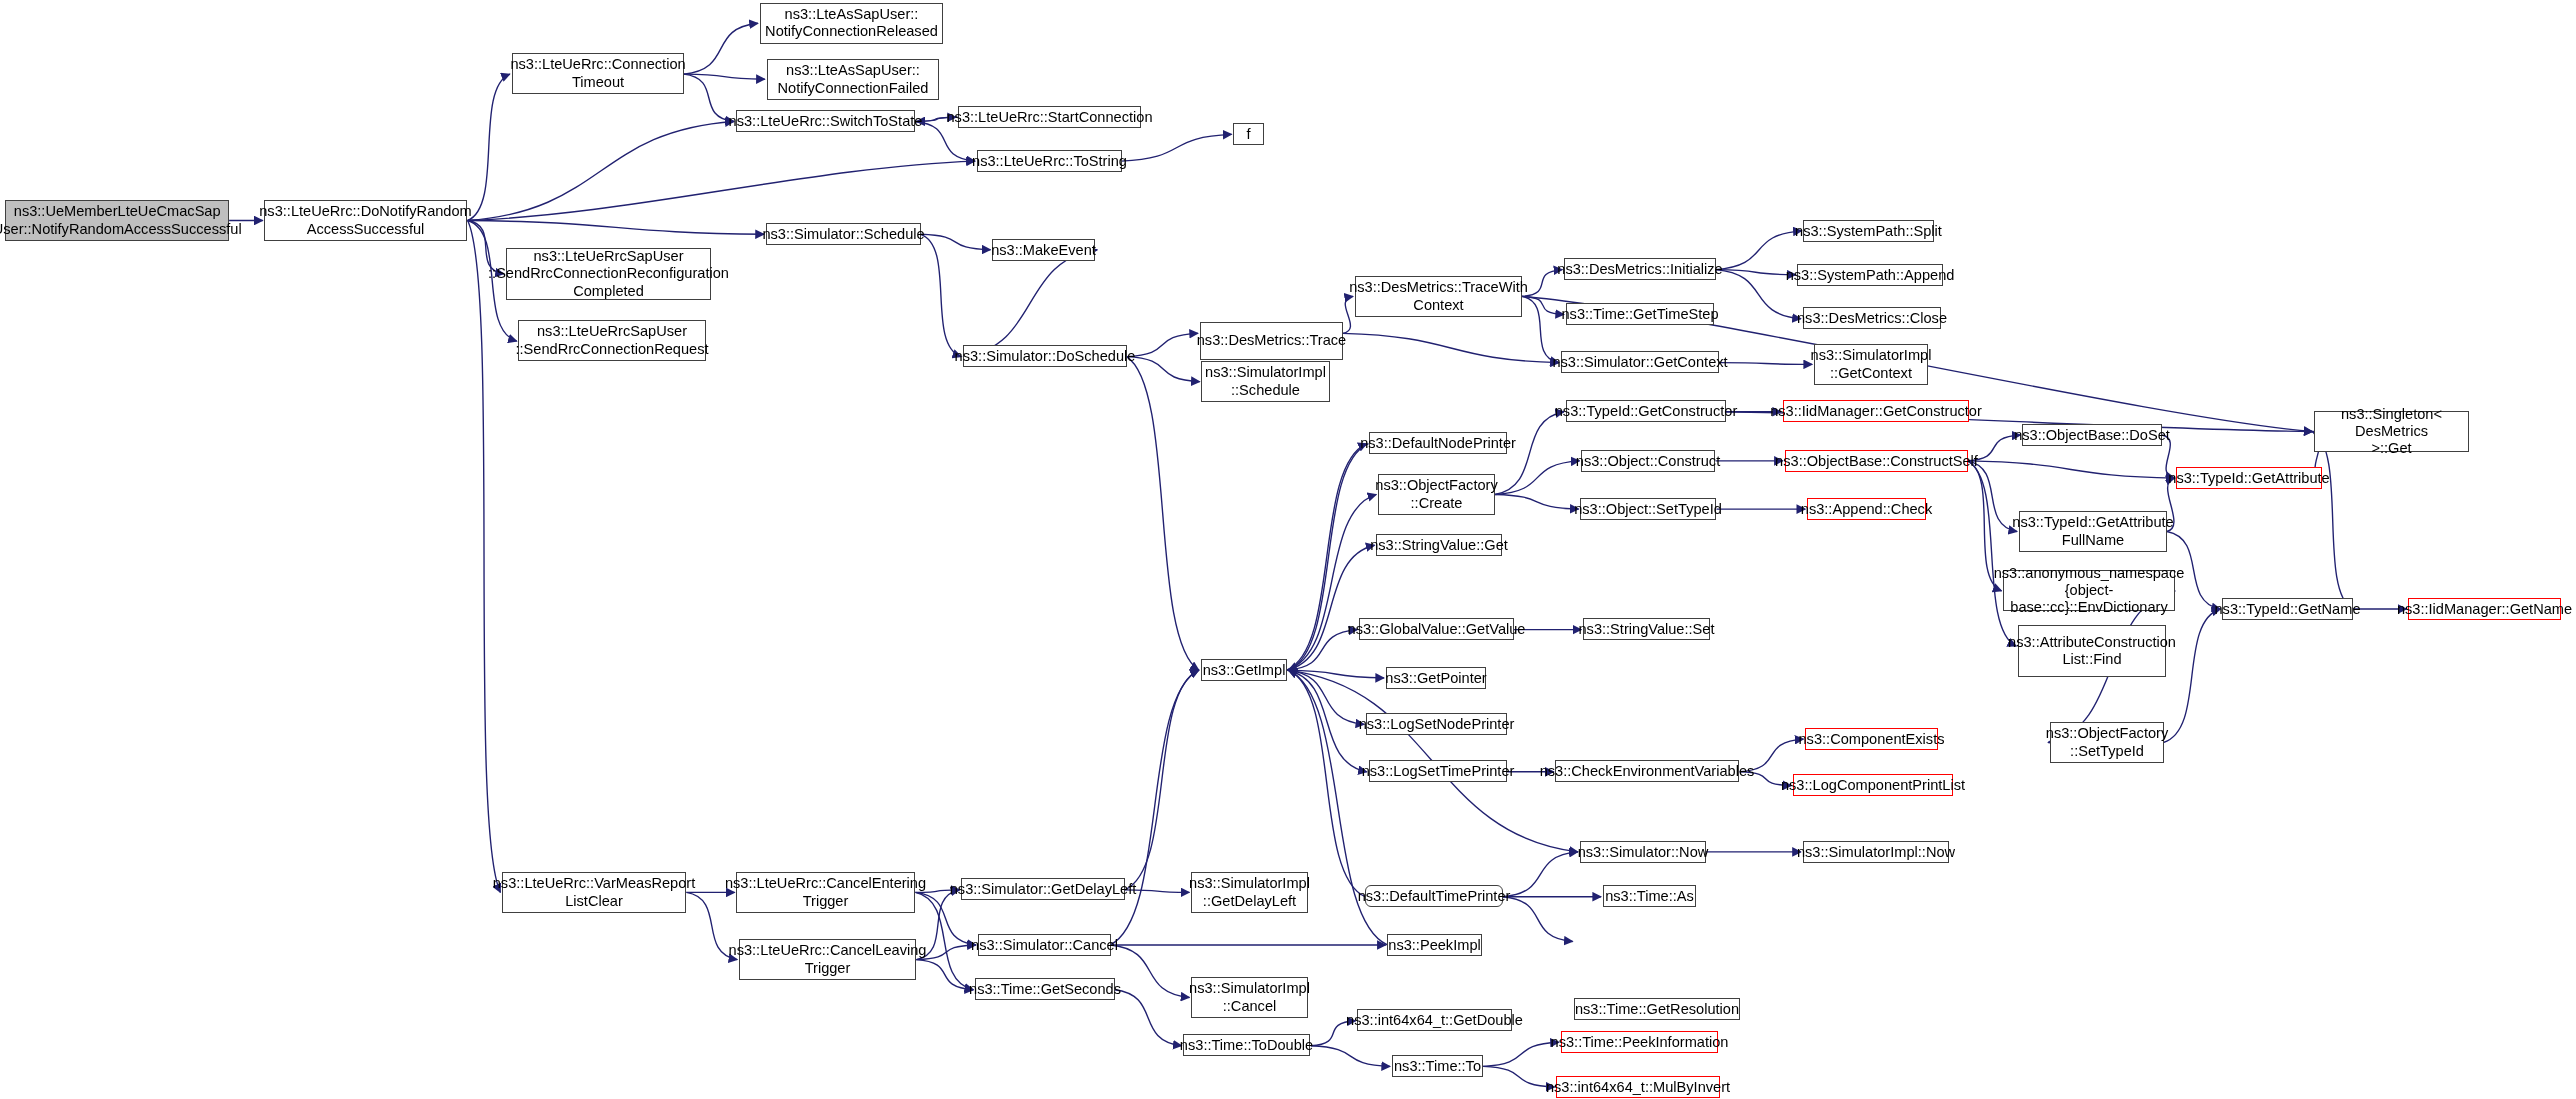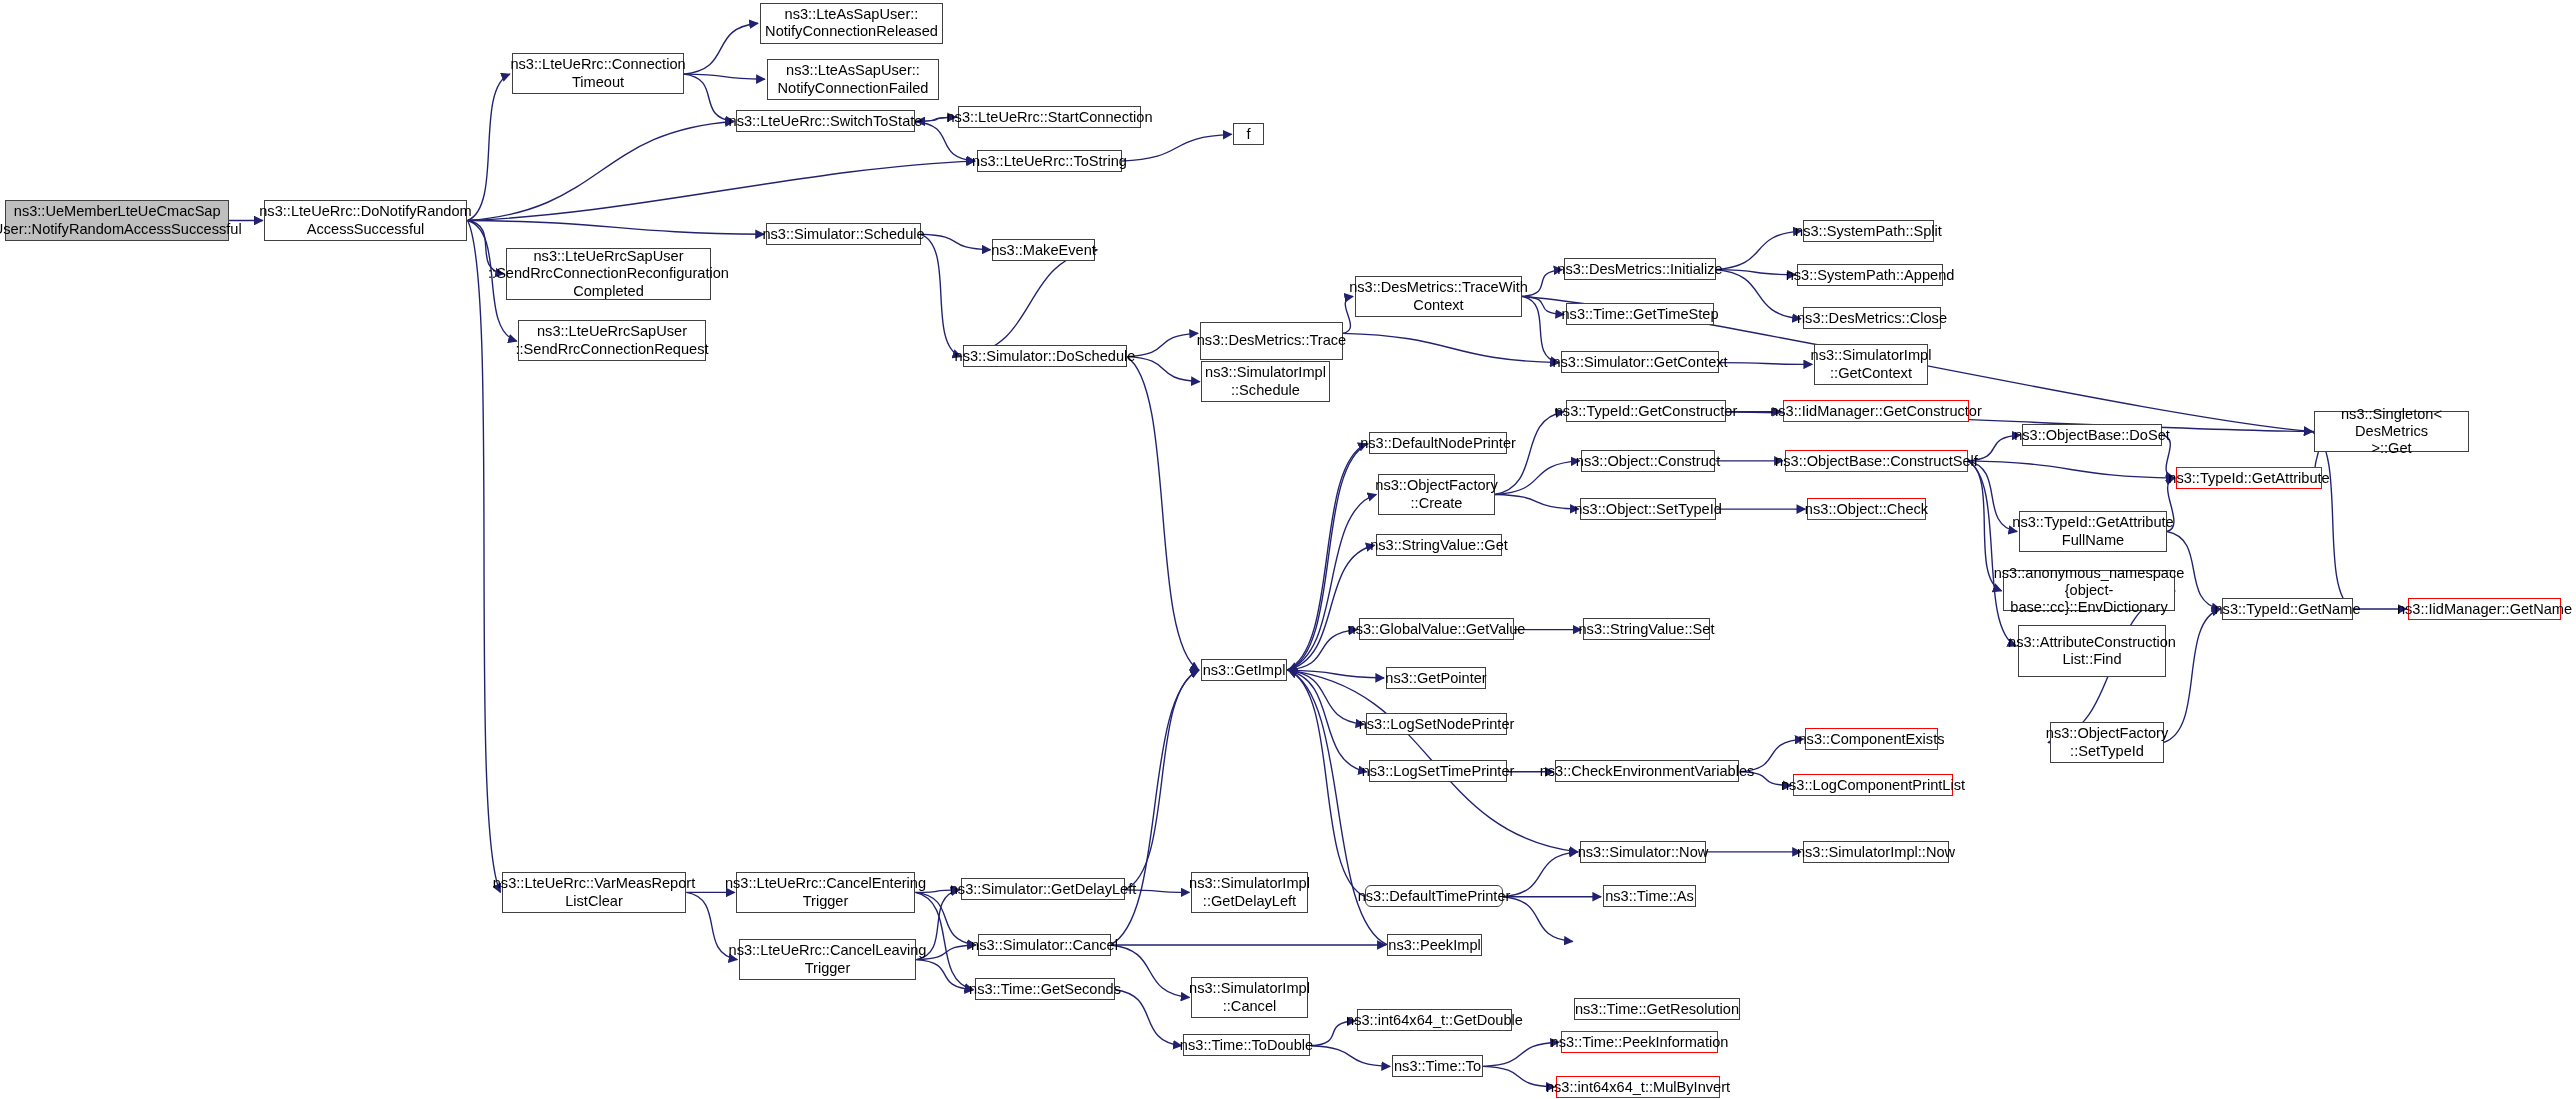--- a/index.html
+++ b/index.html
@@ -223,21 +223,21 @@
       <div class="node-box" style="left: 1580px; top: 498px; width: 136px; height: 22.4px;">
         <span class="node-label">ns3::Object::SetTypeId</span>
       </div>
       <div class="node-box red" style="left: 1783px; top: 400px; width: 186px; height: 22.4px;">
         <span class="node-label">ns3::IidManager::GetConstructor</span>
       </div>
       <div class="node-box red" style="left: 1785px; top: 450px; width: 183px; height: 22.4px;">
         <span class="node-label">ns3::ObjectBase::ConstructSelf</span>
       </div>
       <div class="node-box red" style="left: 1807px; top: 498px; width: 119px; height: 22.4px;">
-        <span class="node-label">ns3::Object::Check</span>
+        <span class="node-label">ns3::Append::Check</span>
       </div>
       <div class="node-box" style="left: 2022px; top: 424px; width: 140px; height: 22.4px;">
         <span class="node-label">ns3::ObjectBase::DoSet</span>
       </div>
       <div class="node-box red" style="left: 2176px; top: 467px; width: 146px; height: 22.4px;">
         <span class="node-label">ns3::TypeId::GetAttribute</span>
       </div>
       <div class="node-box" style="left: 2019px; top: 511px; width: 148px; height: 41px;">
         <span class="node-label">ns3::TypeId::GetAttribute
 FullName</span>

